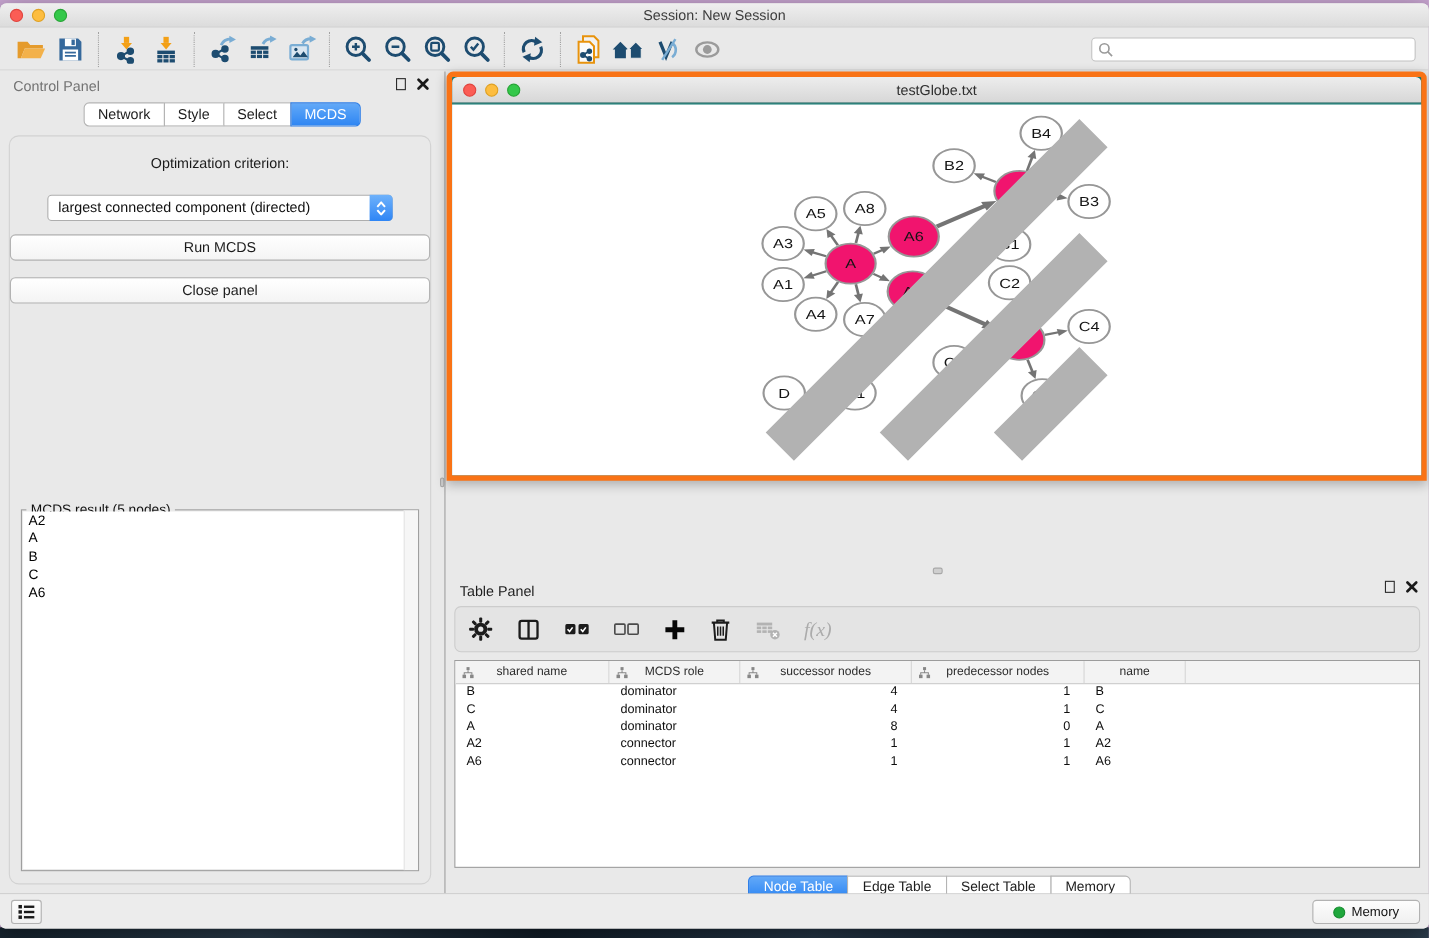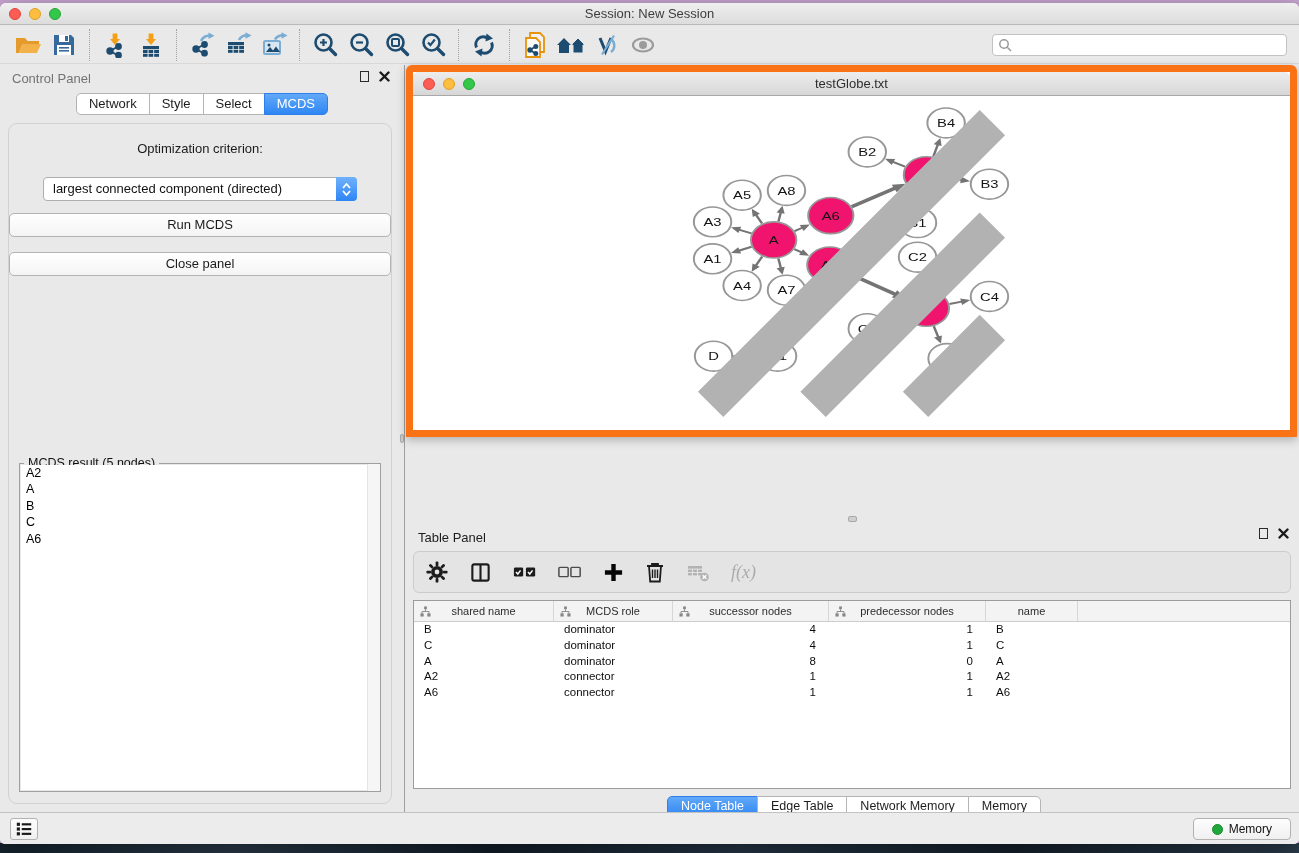--- a/index.html
+++ b/index.html
@@ -70,22 +70,22 @@
   .v-splitter { position:absolute; left:400px; top:0; width:5px; height:100%; display:flex;
     align-items:center; justify-content:center; border-right:1px solid #9f9f9f; }
   .h-splitter { position:absolute; left:0; right:0; top:450px; height:7px; display:flex;
     align-items:center; justify-content:center; }
   .split-dot { width:6px; height:9px; background:#cfcfcf; border:1px solid #a8a8a8; border-radius:2px; }
   .h-splitter .split-dot { width:9px; height:6px; }
 
   
   .right-area { position:absolute; left:405px; right:0; top:0; bottom:0; }
   .network-frame { position:absolute; top:0; left:1px; right:2px; height:372px;
-    border:7px solid #f97316; border-radius:6px 6px 0 0; box-shadow:0 3px 10px rgba(0,0,0,.25);
-    background:#ffffff; }
+    border:5px solid #f97316; border-radius:6px 6px 0 0; box-shadow:0 3px 10px rgba(0,0,0,.25);
+    background:#0f766e; }
   .nf-titlebar { position:relative; height:24px; background:linear-gradient(#ededed,#d7d7d7);
     border-bottom:1px solid #a8a8a8; border-radius:5px 5px 0 0; }
   .nf-titlebar .traffic { top:6px; left:10px; }
   .nf-title { text-align:center; line-height:24px; font-size:13px; color:#2e2e2e; }
   .nf-canvas { position:absolute; top:25px; left:0; right:0; bottom:0; background:#fff; overflow:hidden; }
   .nf-canvas svg { position:absolute; inset:0; width:100%; height:100%; }
   .resize-grip { position:absolute; right:1px; bottom:1px; }
 
   
   .table-panel { position:absolute; left:0; right:0; top:457px; bottom:0; }
@@ -622,21 +622,21 @@
                 <div class="td r" style="width: 156px;">1</div>
                 <div class="td r" style="width: 157px;">1</div>
                 <div class="td l" style="width: 92px;">A6</div>
               </div>
             </div>
         </div>
         <div class="tp-tabs seg-tabs-wrap">
           <div class="seg-tabs" id="table-tabs-seg">
               <div class="seg-tab active">Node Table</div>
               <div class="seg-tab">Edge Table</div>
-              <div class="seg-tab">Network Memory</div>
+              <div class="seg-tab">Select Table</div>
               <div class="seg-tab">Memory</div>
             </div>
         </div>
       </div>
     </div>
   </div>
 
   <div class="statusbar">
     <span class="list-btn">
       <svg width="20" height="18" viewBox="0 0 22 20">

